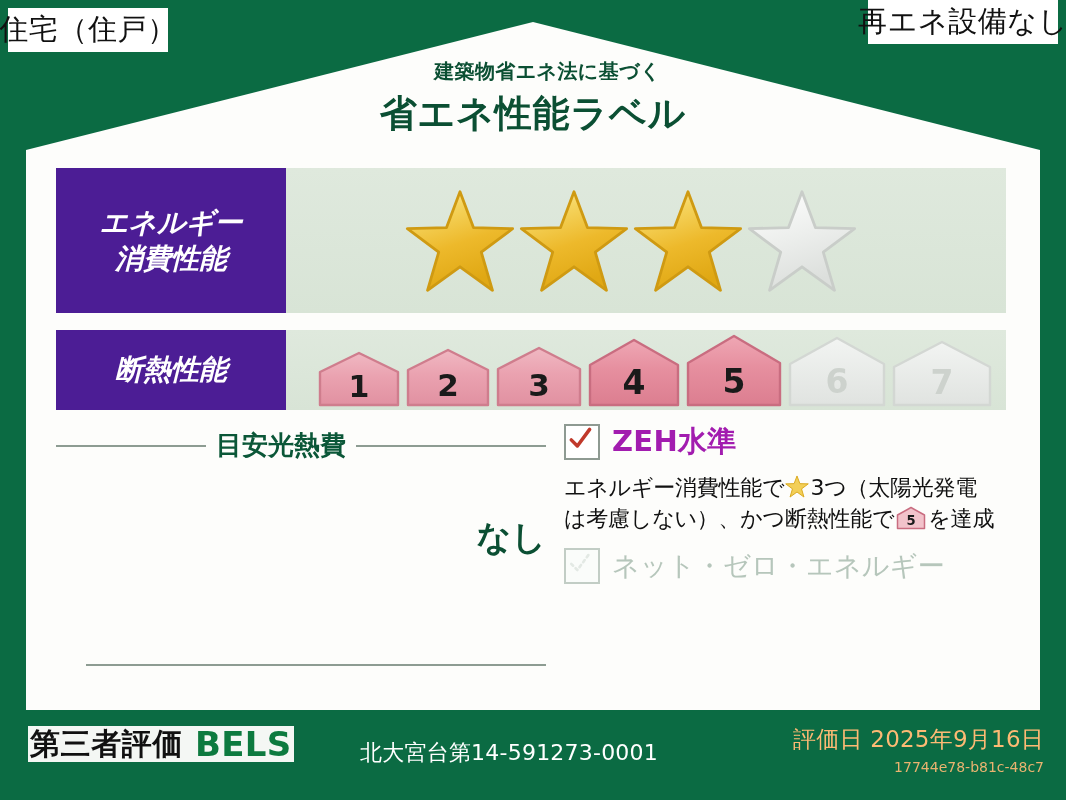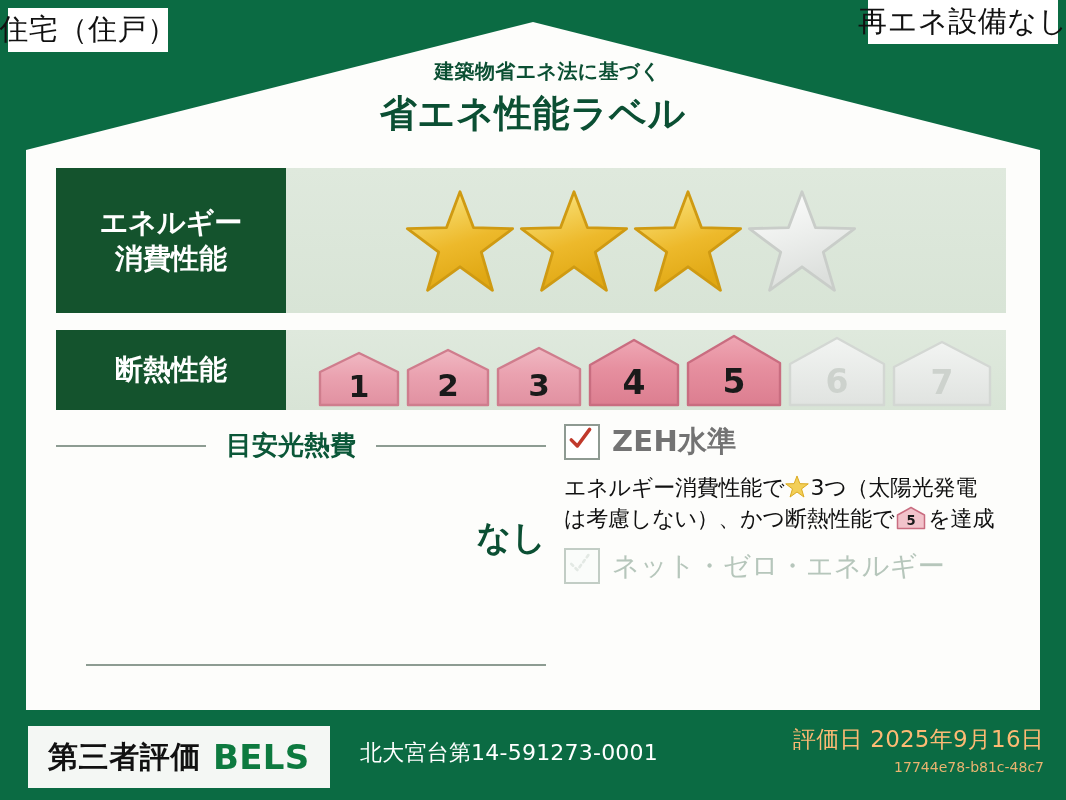--- a/index.html
+++ b/index.html
@@ -50,24 +50,25 @@
   }
 
   
   .row{
     position:absolute;left:28px;display:flex;align-items:stretch;
   }
   .row-energy{top:18px;width:950px;height:145px;}
   .row-insul{top:180px;width:950px;height:80px;}
 
   .row-label{
-    background:#14532d;color:#ffffff;
+    background:#4c1d95;color:#ffffff;
     display:flex;align-items:center;justify-content:center;
     text-align:center;font-weight:bold;line-height:1.28;
     flex:0 0 auto;
+    font-style:italic;
   }
   .row-energy .row-label{width:230px;font-size:28px;}
   .row-insul .row-label{width:230px;font-size:28px;}
 
   .row-value{
     flex:1 1 auto;
     background:linear-gradient(180deg,#dfe9dd 0%,#d8e4d6 100%);
     display:flex;align-items:center;
   }
 
@@ -81,21 +82,21 @@
 
   
   .lower{
     position:absolute;left:28px;top:272px;width:950px;height:262px;
     display:flex;
   }
   .cost-panel{width:490px;position:relative;}
   .zeh-panel{flex:1;position:relative;padding-left:18px;}
 
   .cost-head{
-    display:flex;align-items:center;gap:20px;
+    display:flex;align-items:center;gap:10px;
     margin-top:6px;
   }
   .cost-head .rule{flex:1;height:2px;background:#8d9c92;}
   .cost-head .rule.short{flex:0 0 150px;}
   .cost-head-title{
     color:#0b5738;font-size:26px;font-weight:bold;white-space:nowrap;
   }
   .cost-value{
     margin-top:52px;text-align:right;
     color:#0b4f33;font-size:34px;font-weight:bold;
@@ -105,41 +106,41 @@
   }
 
   
   .zeh-line{display:flex;align-items:center;gap:12px;}
   .chk{
     width:32px;height:32px;flex:0 0 auto;
     border:2px solid #8e9a92;background:#fff;
     position:relative;
   }
   .chk.off{border-color:#c2cdc5;background:#fafcfa;}
-  .zeh-title{font-size:29px;font-weight:bold;color:#737373;letter-spacing:.01em;}
+  .zeh-title{font-size:29px;font-weight:bold;color:#a21caf;letter-spacing:.01em;}
   .zeh-title.off{color:#b6c6bb;font-weight:normal;font-size:27px;}
 
   .zeh-desc{
     margin-top:10px;font-size:22px;color:#111;line-height:1.42;
     letter-spacing:-.01em;
   }
   .zeh-desc .inline-star{display:inline-block;vertical-align:-3px;margin:0 1px;}
   .zeh-desc .inline-house{display:inline-block;vertical-align:-4px;margin:0 2px;}
 
   .zeh-line.netzero{margin-top:14px;}
 
   
   .footer{
     position:absolute;left:0;right:0;bottom:0;height:90px;z-index:6;
     background:#0b6b43;
   }
   .bels-box{
     position:absolute;left:28px;top:16px;
-    background:#f4f7f4;height:62px;
-    display:flex;align-items:center;padding:0 20px;
+    background:#f4f7f4;height:36px;
+    display:flex;align-items:center;padding:0 2px;
   }
   .bels-jp{font-size:30px;font-weight:bold;color:#111;letter-spacing:.02em;}
   .bels-en{font-size:34px;font-weight:bold;color:#0d7a3f;margin-left:12px;letter-spacing:.01em;}
   .cert-no{
     position:absolute;left:360px;top:28px;
     color:#ffffff;font-size:22px;letter-spacing:.01em;white-space:nowrap;
   }
   .eval-block{
     position:absolute;right:22px;top:14px;text-align:right;color:#fdba74;
   }

